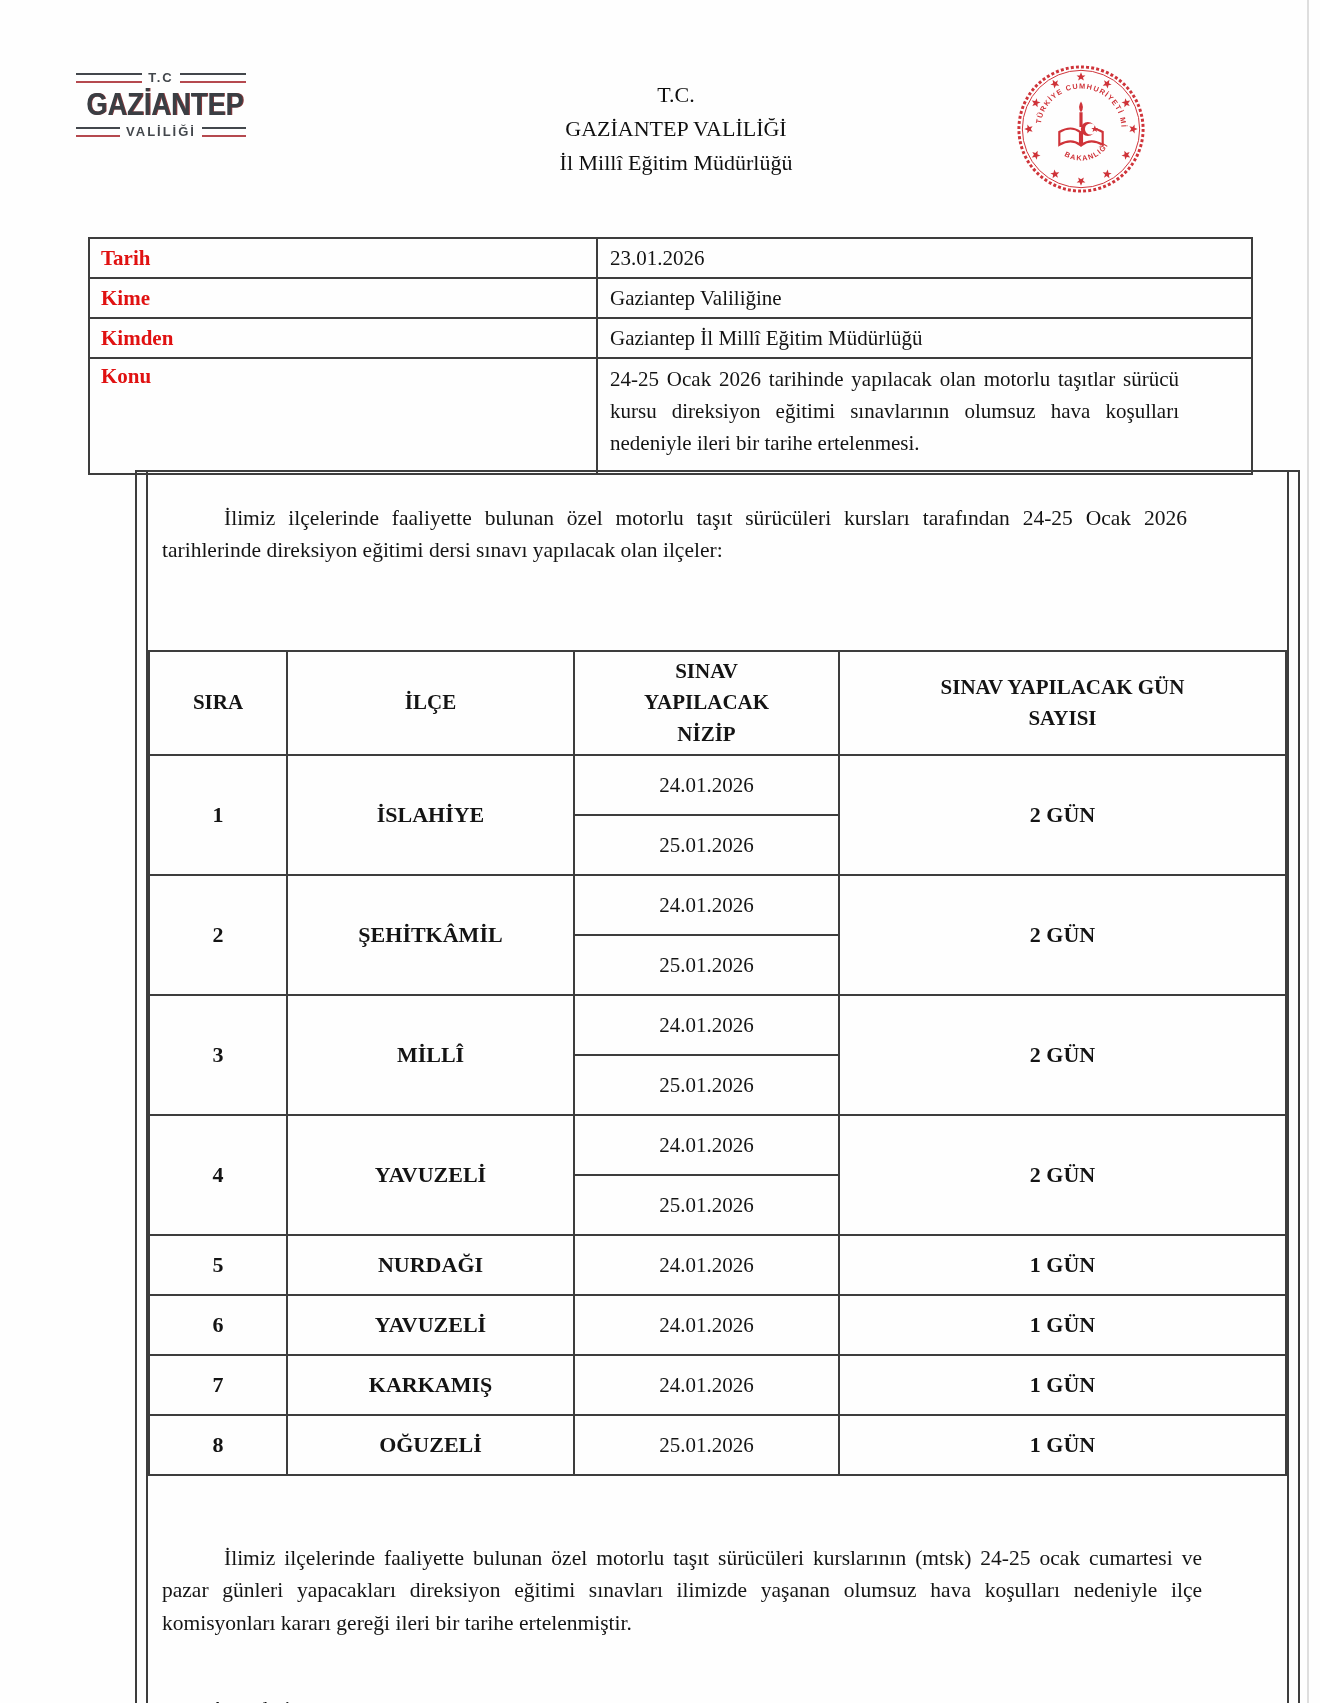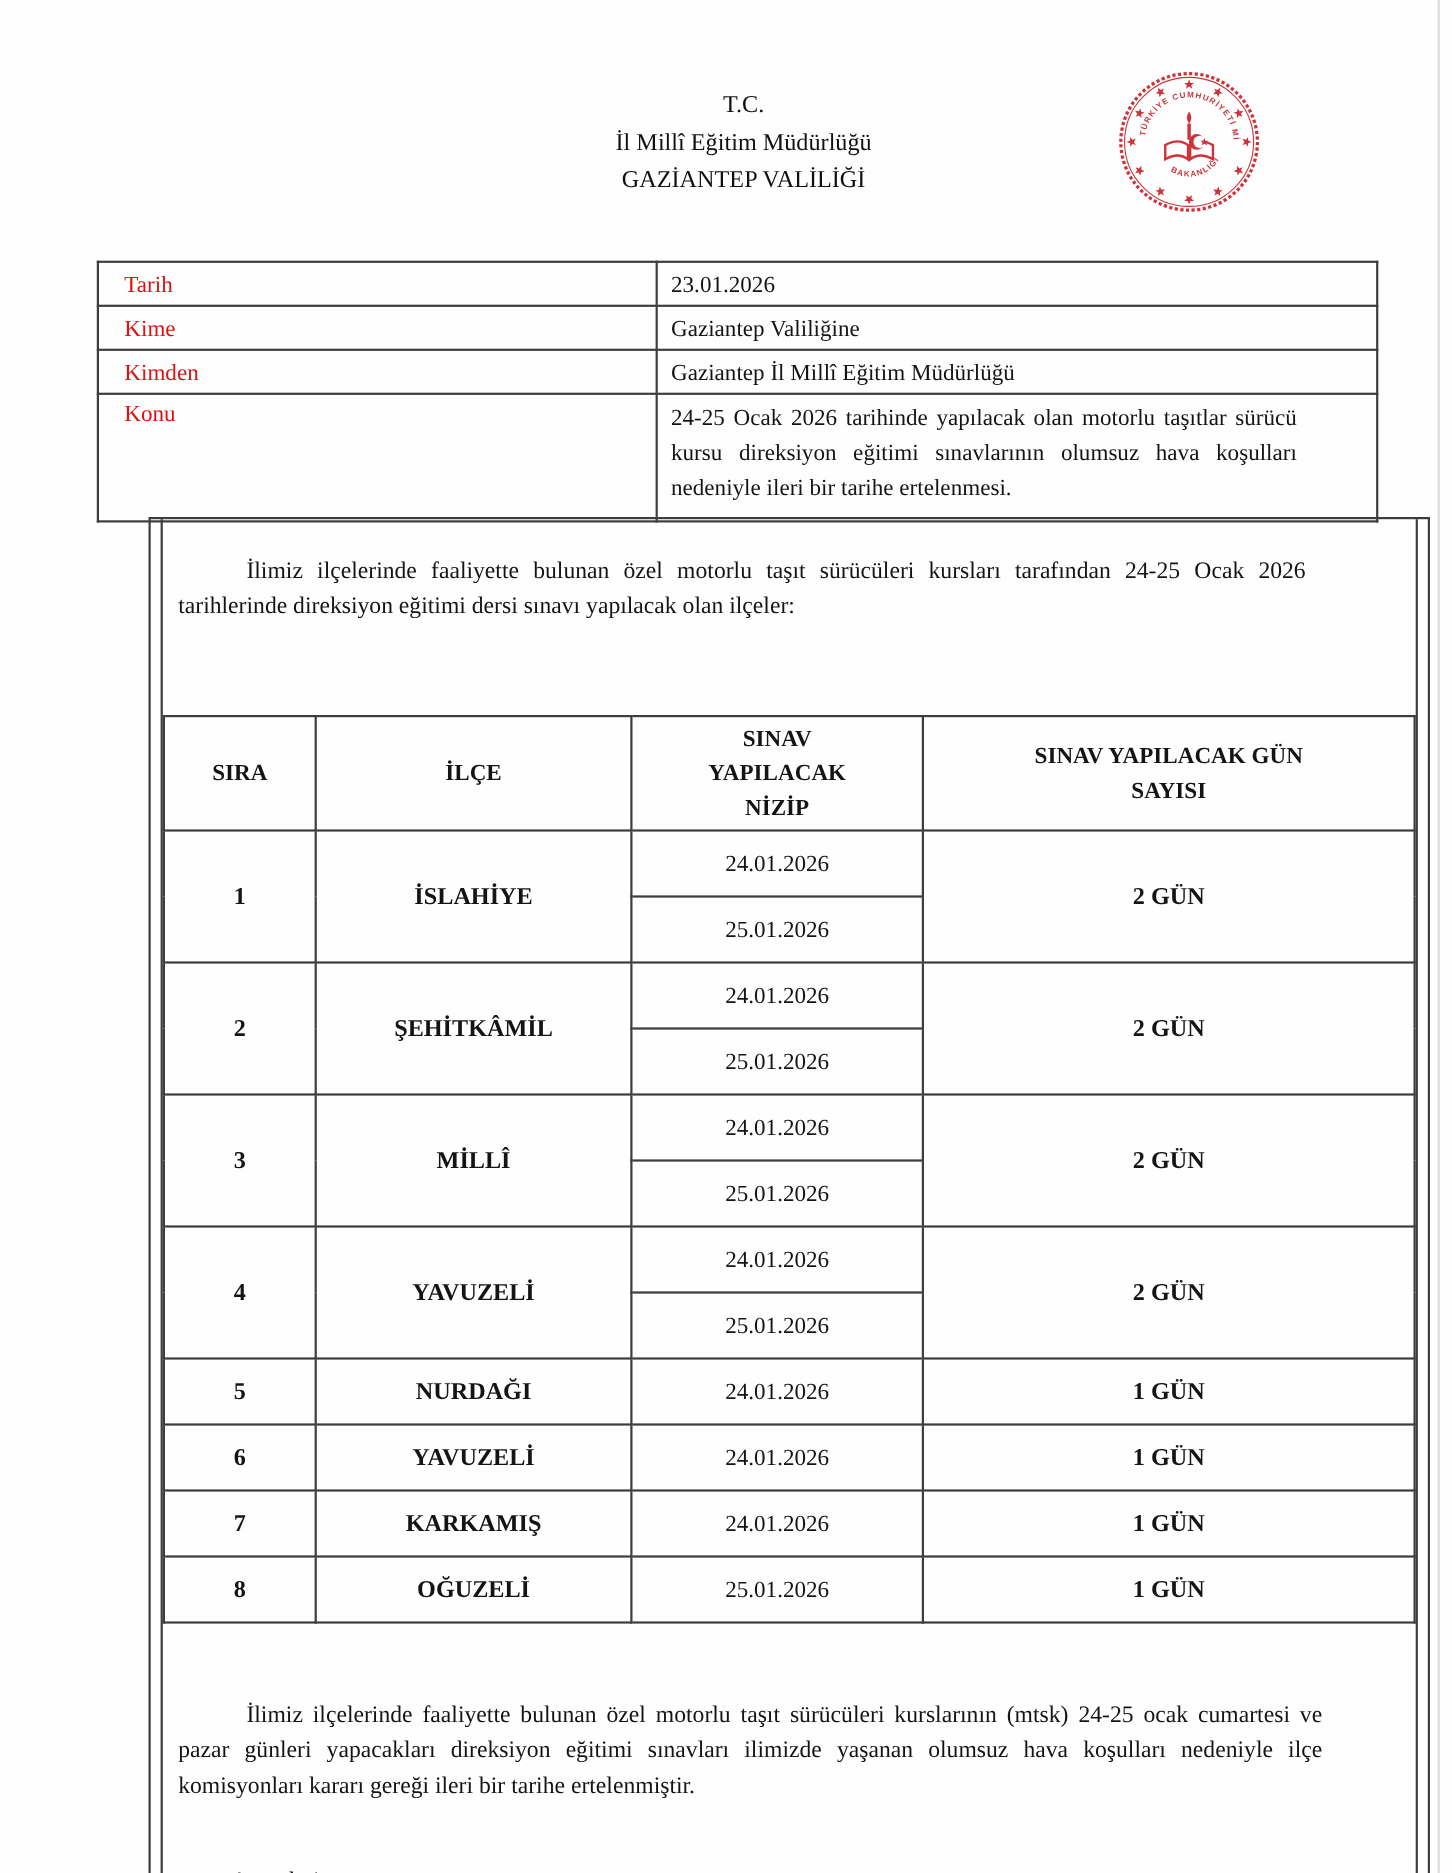--- a/index.html
+++ b/index.html
@@ -20,21 +20,21 @@
     margin:2px 0 1px 0;text-shadow:1px 0 0 #8f3a3e;}
   .doc-heading{position:absolute;left:0;right:0;top:78px;text-align:center;
     font-size:22px;line-height:1.55;color:#101010;margin-left:32px;}
   .emblem{position:absolute;left:1012px;top:60px;width:138px;height:138px;}
 
   
   table{border-collapse:collapse;}
   .meta-table{position:absolute;left:88px;top:237px;width:1165px;table-layout:fixed;}
   .meta-table td{border:2px solid #3d3d3d;font-size:21px;vertical-align:middle;}
   .meta-table col.c-label{width:508px;}
-  .meta-table td.m-label{color:#e01111;font-weight:normal;padding-left:23px;}
+  .meta-table td.m-label{color:#e01111;font-weight:bold;padding-left:11px;}
   .meta-table tr.short{height:40px;}
   .meta-table tr.tall td{vertical-align:top;padding-top:5px;height:108px;}
   .meta-table td.m-value{padding-left:12px;}
   .meta-table tr.tall td.m-value{padding-right:72px;text-align:justify;line-height:1.52;}
 
   
   .outer-box{position:absolute;left:88px;top:470px;width:1165px;height:1376px;
     border:2px solid #3d3d3d;box-sizing:border-box;margin-left:47px;}
   .inner-box{position:absolute;left:9px;right:9px;top:0;bottom:6px;
     border-left:2px solid #3d3d3d;border-right:2px solid #3d3d3d;border-bottom:2px solid #3d3d3d;}
@@ -51,25 +51,38 @@
   .closing-wrap{padding:0 85px 0 14px;}
   .closing-wrap p{margin:66px 0 0 0;font-size:21.5px;line-height:1.5;text-align:justify;text-indent:62px;}
   .signoff{margin:58px 0 0 62px;font-size:21.5px;}
 </style>
 </head>
 <body>
 
 <div class="page">
   <div class="page-edge"></div>
 
+  <div class="letterhead-logo">
+    <div class="logo-row">
+      <span class="logo-line"></span>
+      <span class="logo-small">T.C</span>
+      <span class="logo-line"></span>
+    </div>
+    <div class="logo-main">GAZİANTEP</div>
+    <div class="logo-row">
+      <span class="logo-line"></span>
+      <span class="logo-small">VALİLİĞİ</span>
+      <span class="logo-line"></span>
+    </div>
+  </div>
 
   <div class="doc-heading">
     <div>T.C.</div>
+    <div>GAZİANTEP VALİLİĞİ</div>
     <div>İl Millî Eğitim Müdürlüğü</div>
-    <div>GAZİANTEP VALİLİĞİ</div>
   </div>
 
   <svg class="emblem" viewBox="0 0 140 140">
     <defs>
       <path id="st" d="M0,-4.6 L1.3,-1.4 4.5,-1.4 2,0.7 2.9,3.9 0,2 -2.9,3.9 -2,0.7 -4.5,-1.4 -1.3,-1.4 Z" fill="#cf3339"></path>
       <path id="arcTop" d="M 70,70 m -41,0 a 41,41 0 1,1 82,0" fill="none"></path>
       <path id="arcBot" d="M 70,70 m -32,0 a 32,32 0 1,0 64,0" fill="none"></path>
     </defs>
     <circle cx="70" cy="70" r="63" fill="none" stroke="#cf3339" stroke-width="3" stroke-dasharray="3 2.2"></circle>
     <circle cx="70" cy="70" r="59.5" fill="none" stroke="#cf3339" stroke-width="1"></circle>

